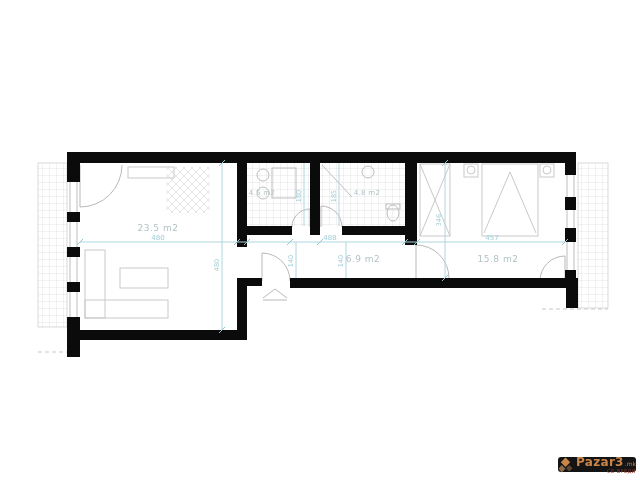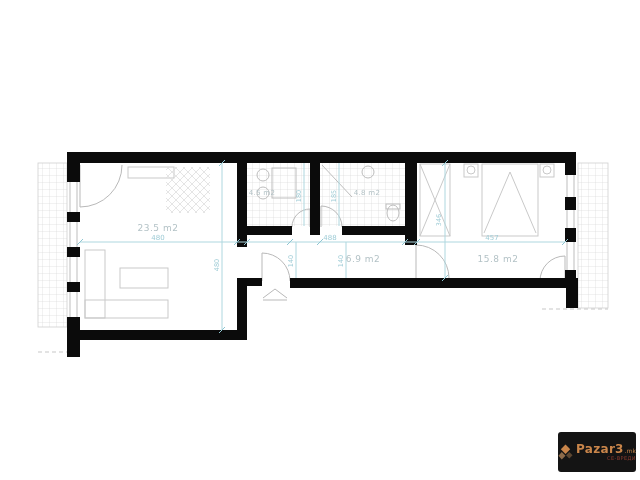--- a/index.html
+++ b/index.html
@@ -11,21 +11,21 @@
   .dim-text{fill:#9fccd6;font-size:7px;}
   .dim-text-v{fill:#9fccd6;font-size:6.5px;}
   .wall{fill:#0b0b0b;}
   .dimline{stroke:#aed7df;stroke-width:1;fill:none;}
   .tick{stroke:#8fc6d2;stroke-width:1;}
   .furn{stroke:#c9c9c9;stroke-width:1;fill:none;}
   .fixture{stroke:#bdbdbd;stroke-width:1;fill:none;}
   .door{stroke:#b9b9b9;stroke-width:1;fill:none;}
   .win{stroke:#bdbdbd;stroke-width:1;}
   .dashed{stroke:#c7c7c7;stroke-width:1;stroke-dasharray:4 3;fill:none;}
-  #watermark{position:absolute;right:4px;bottom:8px;width:78px;height:40px;background:#141414;
+  #watermark{position:absolute;right:4px;bottom:8px;width:78px;height:15px;background:#141414;
              border-radius:3px;display:flex;align-items:center;justify-content:center;gap:3px;}
   #wm-textcol{display:flex;flex-direction:column;align-items:flex-end;line-height:1;}
   #wm-brandrow{display:flex;align-items:baseline;}
   #wm-brand{color:#c9854a;font-size:12px;font-weight:bold;letter-spacing:.3px;}
   #wm-tld{color:#c9854a;font-size:6px;margin-left:1px;}
   #wm-tagline{color:#8d3b2e;font-size:5px;letter-spacing:.4px;margin-top:1px;}
 </style>
 </head>
 <body>
 

